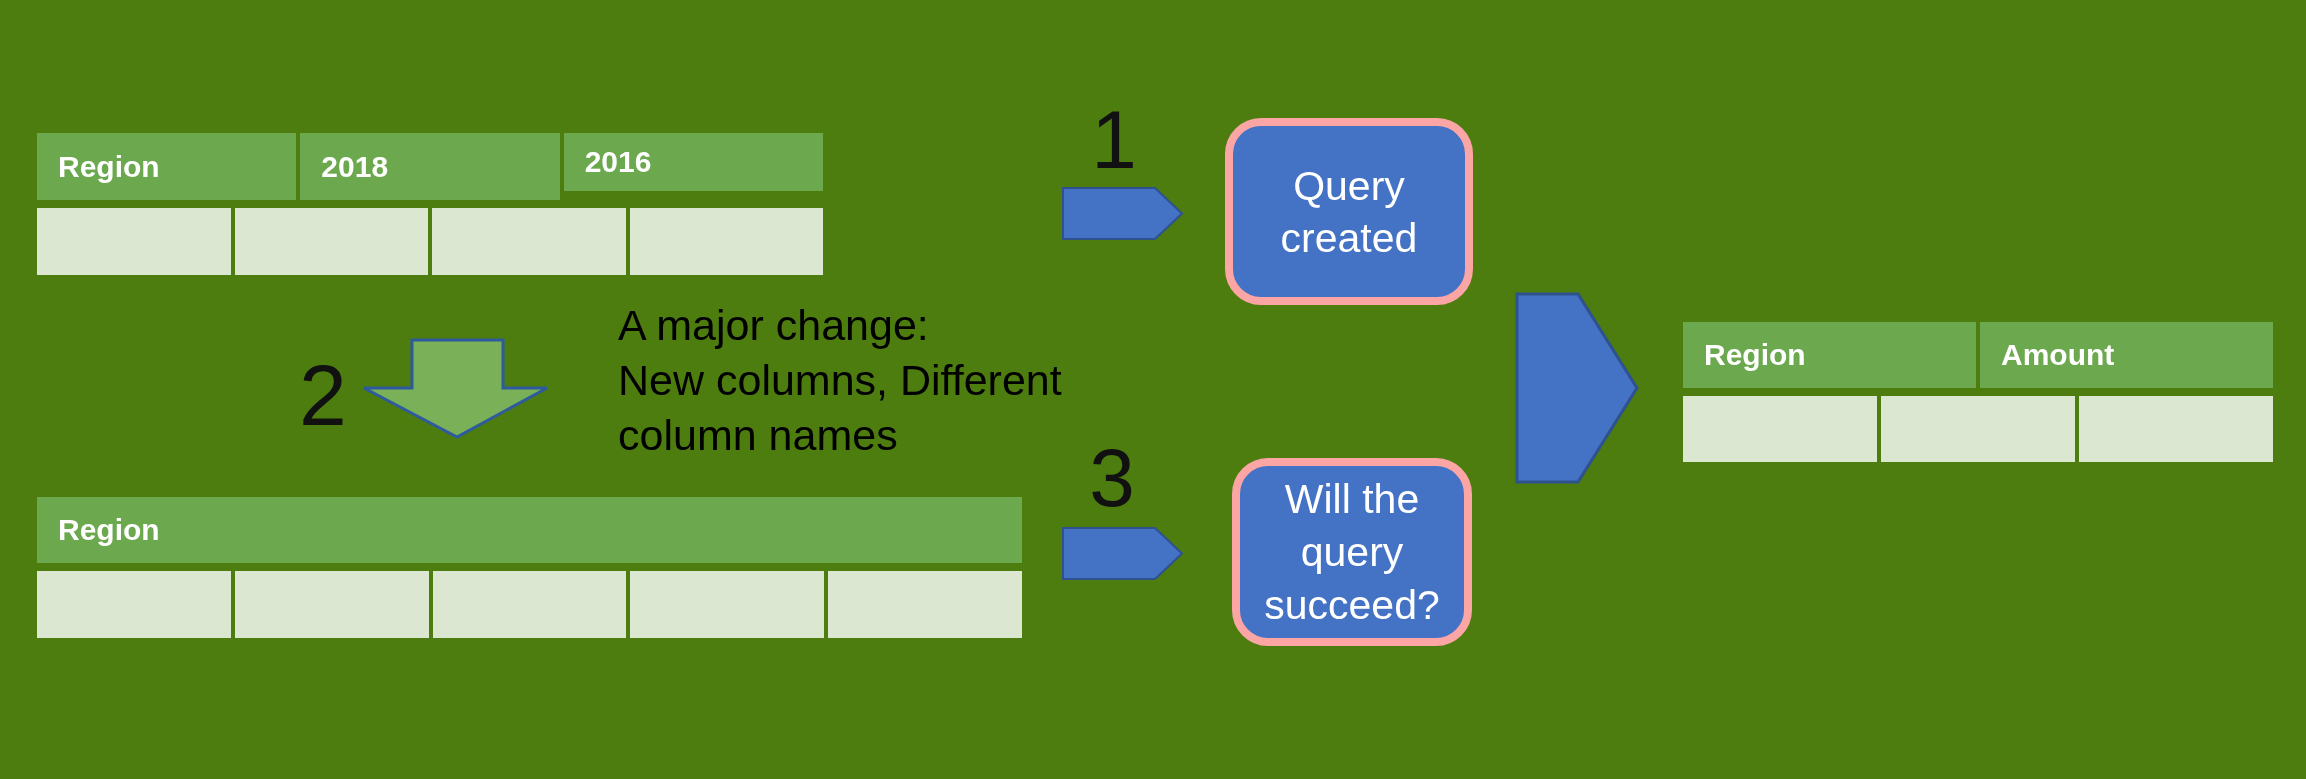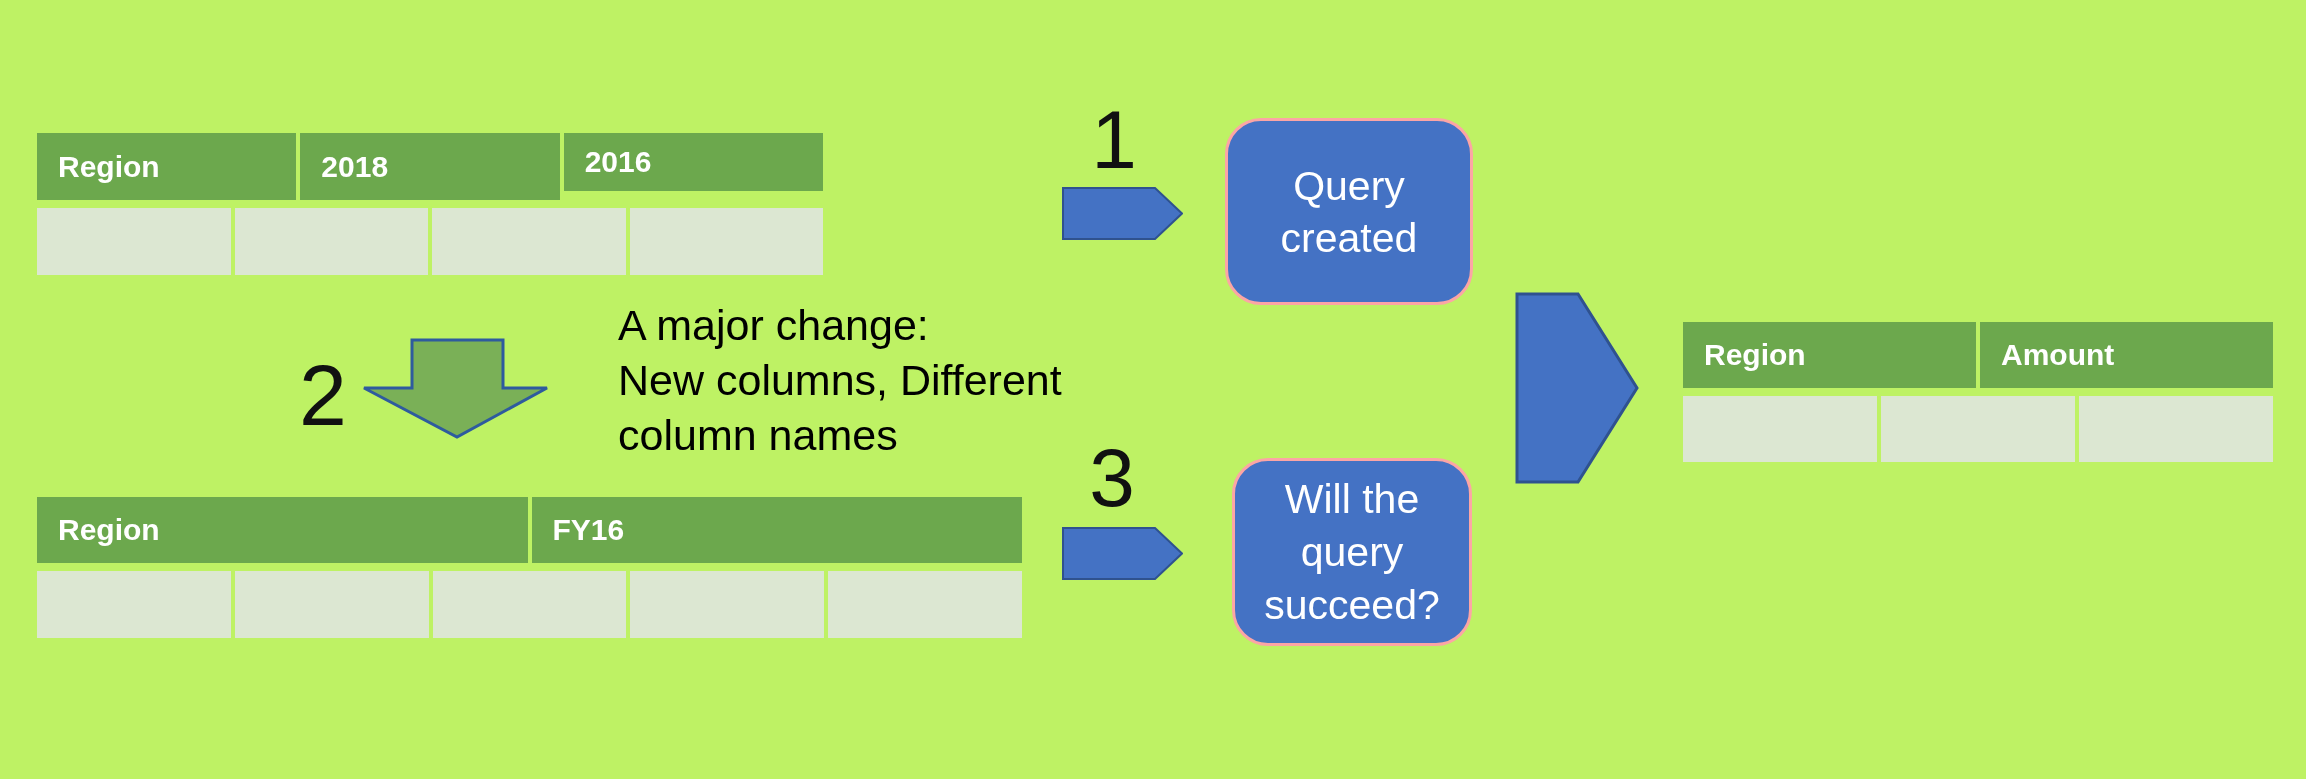--- a/index.html
+++ b/index.html
@@ -5,21 +5,21 @@
   html, body {
     margin: 0;
     padding: 0;
     background: #ffffff;
     font-family: "Liberation Sans", sans-serif;
   }
   .canvas {
     position: relative;
     width: 2306px;
     height: 779px;
-    background: #bef264;
+    background: #4d7c0f;
     overflow: hidden;
   }
   .abs { position: absolute; }
 
   
   .gtable { display: flex; flex-direction: column; }
   .trow { display: flex; gap: 4px; }
   .trow.head { margin-bottom: 8px; }
   .cell {
     flex: 1;
@@ -45,21 +45,21 @@
     color: #111111;
     font-size: 82px;
     line-height: 1;
     text-align: center;
     font-weight: 500;
   }
 
   
   .bluebox {
     background: #4472C4;
-    border: 3px solid #fca5a5;
+    border: 8px solid #fca5a5;
     border-radius: 36px;
     box-sizing: border-box;
     display: flex;
     align-items: center;
     justify-content: center;
     text-align: center;
     color: #ffffff;
     font-size: 41px;
     line-height: 52px;
     padding: 0 18px;
@@ -110,21 +110,20 @@
     <polygon points="50,2 141,2 141,50 185,50 95,99 2,50 50,50" fill="#7AB057" stroke="#2E5B9E" stroke-width="3" stroke-linejoin="miter"></polygon>
   </svg>
 
   <div class="note abs" style="left:618px; top:298px; width:480px;">A major change:
 New columns, Different
 column names</div>
 
   <div class="gtable abs" style="left:37px; top:497px; width:985px;">
     <div class="trow head">
       <div class="cell th">Region</div>
-      <div class="cell th">FY16</div>
     </div>
     <div class="trow">
       <div class="cell td"></div>
       <div class="cell td"></div>
       <div class="cell td"></div>
       <div class="cell td"></div>
       <div class="cell td"></div>
     </div>
   </div>
 

